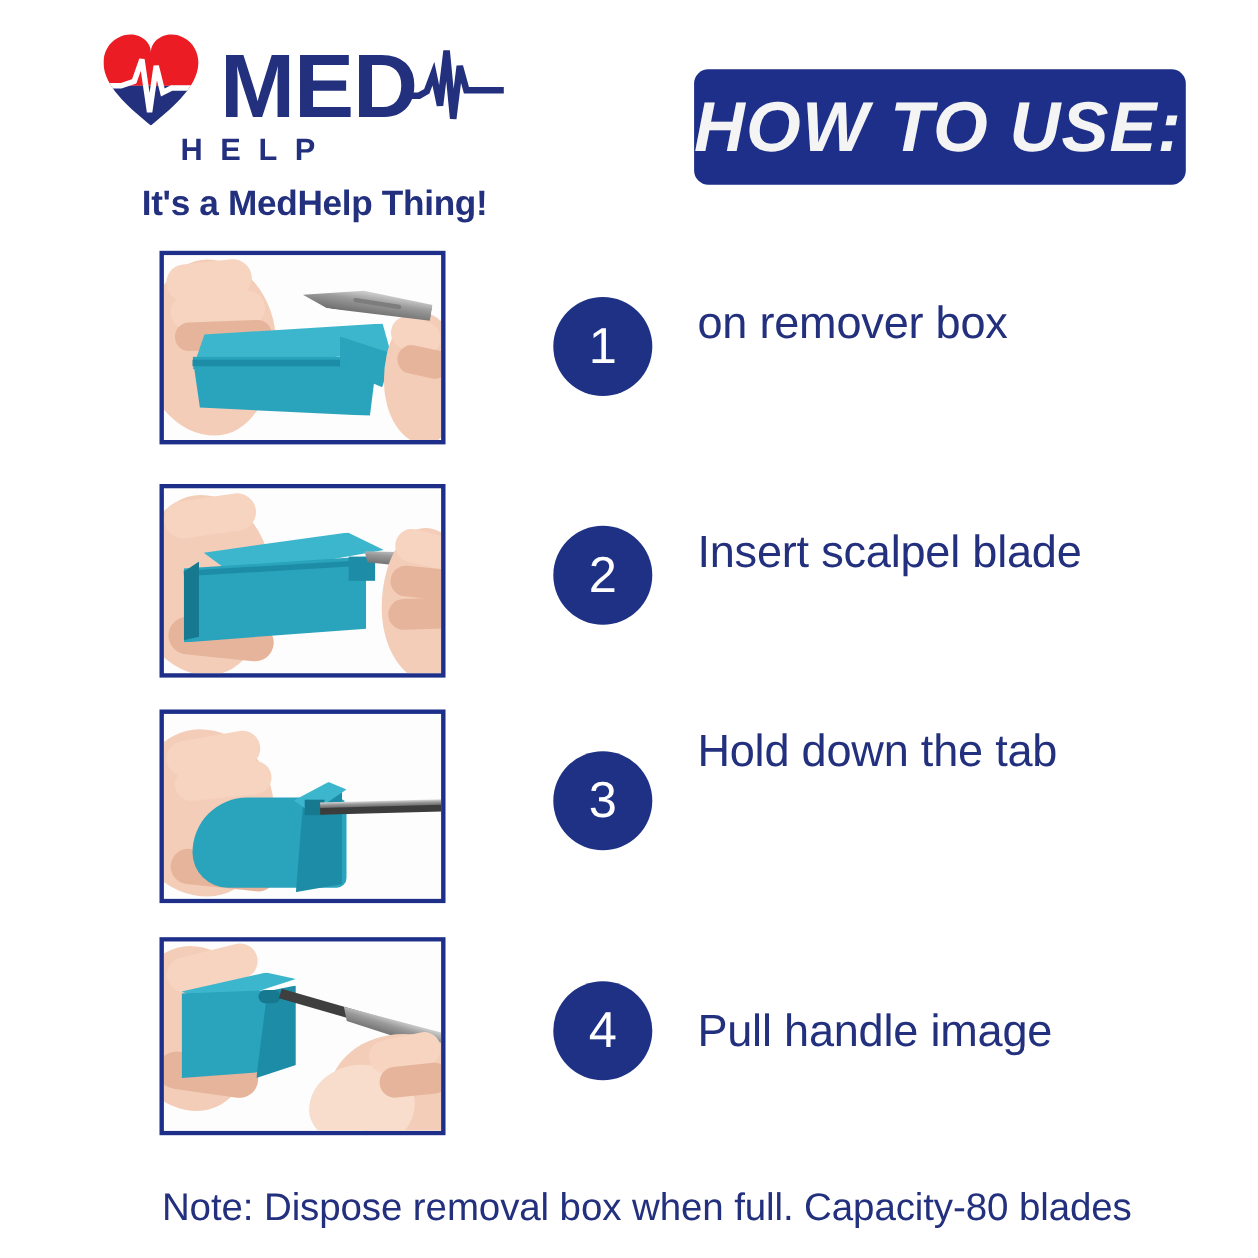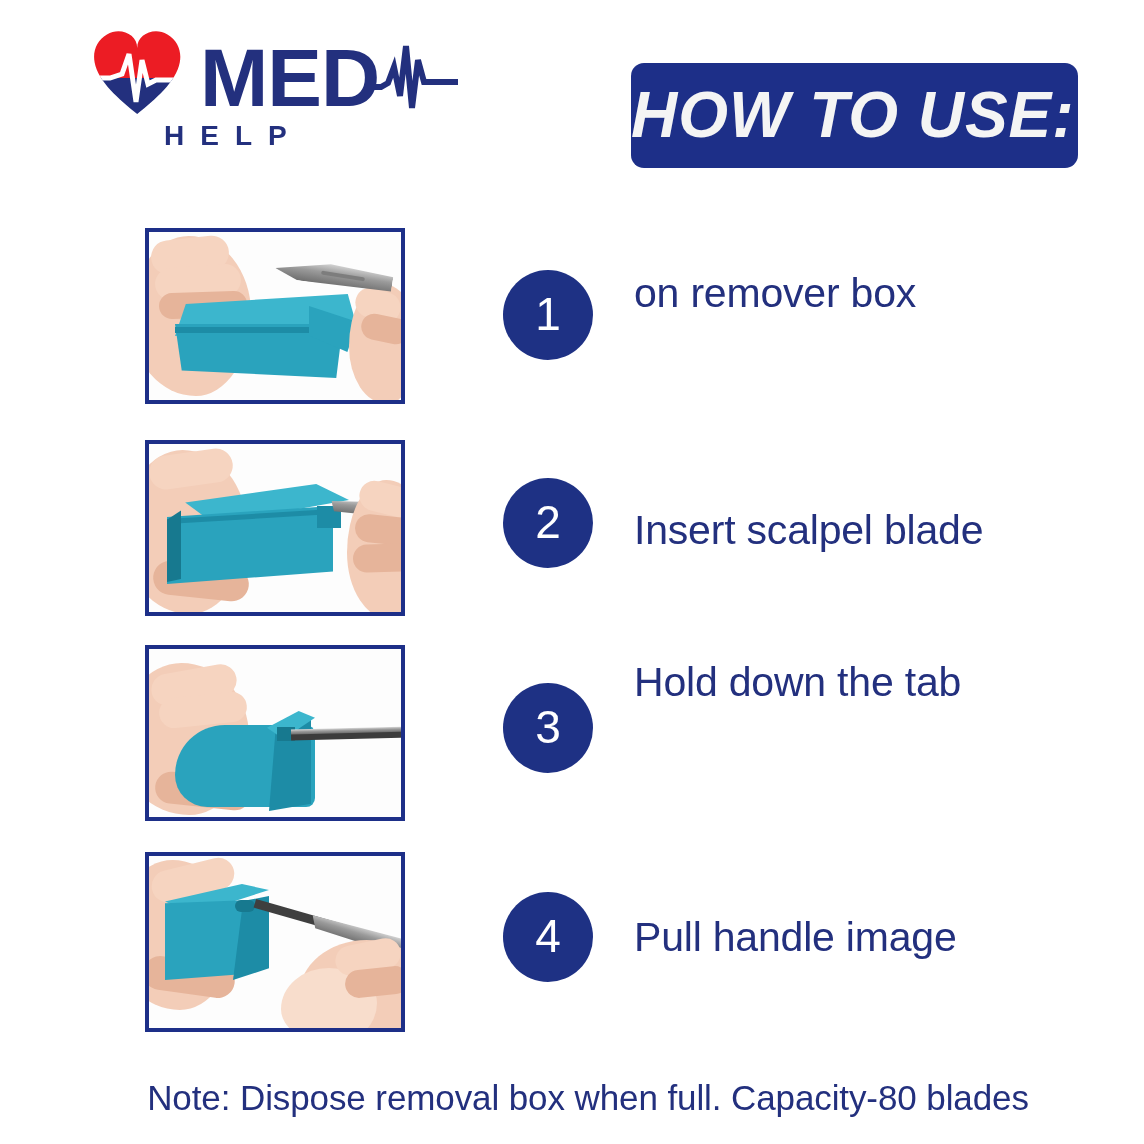--- a/index.html
+++ b/index.html
@@ -189,20 +189,21 @@
     </g>
 
     <text x="124" y="82" font-family="'Liberation Sans', sans-serif" font-weight="bold" font-size="82" fill="#23307e" letter-spacing="-1">MED</text>
 
     <polyline points="290,63 305,63 312,59 318,43 324,72 330,22 336,84 342,36 348,58 356,58 382,58" fill="none" stroke="#23307e" stroke-width="6" stroke-linejoin="miter"></polyline>
   </svg>
 
   <div style="position:absolute;left:88px;top:102px;font-family:'Liberation Sans',sans-serif;
               font-weight:bold;font-size:28px;letter-spacing:16px;color:#23307e;">HELP</div>
 
+  <div id="logo-tagline">It's a MedHelp Thing!</div>
 </div>
 
 <div id="howto-banner">
   <div id="howto-banner-label">HOW TO USE:</div>
 </div>
 
 <div class="step-row" style="top:0;">
 
   <div class="photo-frame" style="top:228px;height:176px;">
     <div class="photo-inner">
@@ -267,21 +268,21 @@
       <div class="finger" style="left:210px;top:40px;width:56px;height:30px;transform:rotate(14deg);"></div>
       <div class="finger dk" style="left:206px;top:72px;width:62px;height:28px;transform:rotate(6deg);"></div>
       <div class="finger dk" style="left:204px;top:100px;width:62px;height:28px;transform:rotate(-2deg);"></div>
     </div>
   </div>
 
   <div class="num-circle" style="left:503px;top:478px;">
     <span>2</span>
   </div>
 
-  <div class="step-text" style="top:477px;margin-top:29px;">
+  <div class="step-text" style="top:477px;">
     <div>Insert scalpel blade</div>
   </div>
 </div>
 
 <div class="step-row" style="top:0;">
 
   <div class="photo-frame" style="top:645px;height:176px;">
     <div class="photo-inner">
       <div class="hand" style="left:-30px;top:14px;width:130px;height:152px;"></div>
       <div class="finger" style="left:2px;top:20px;width:86px;height:32px;transform:rotate(-10deg);"></div>

